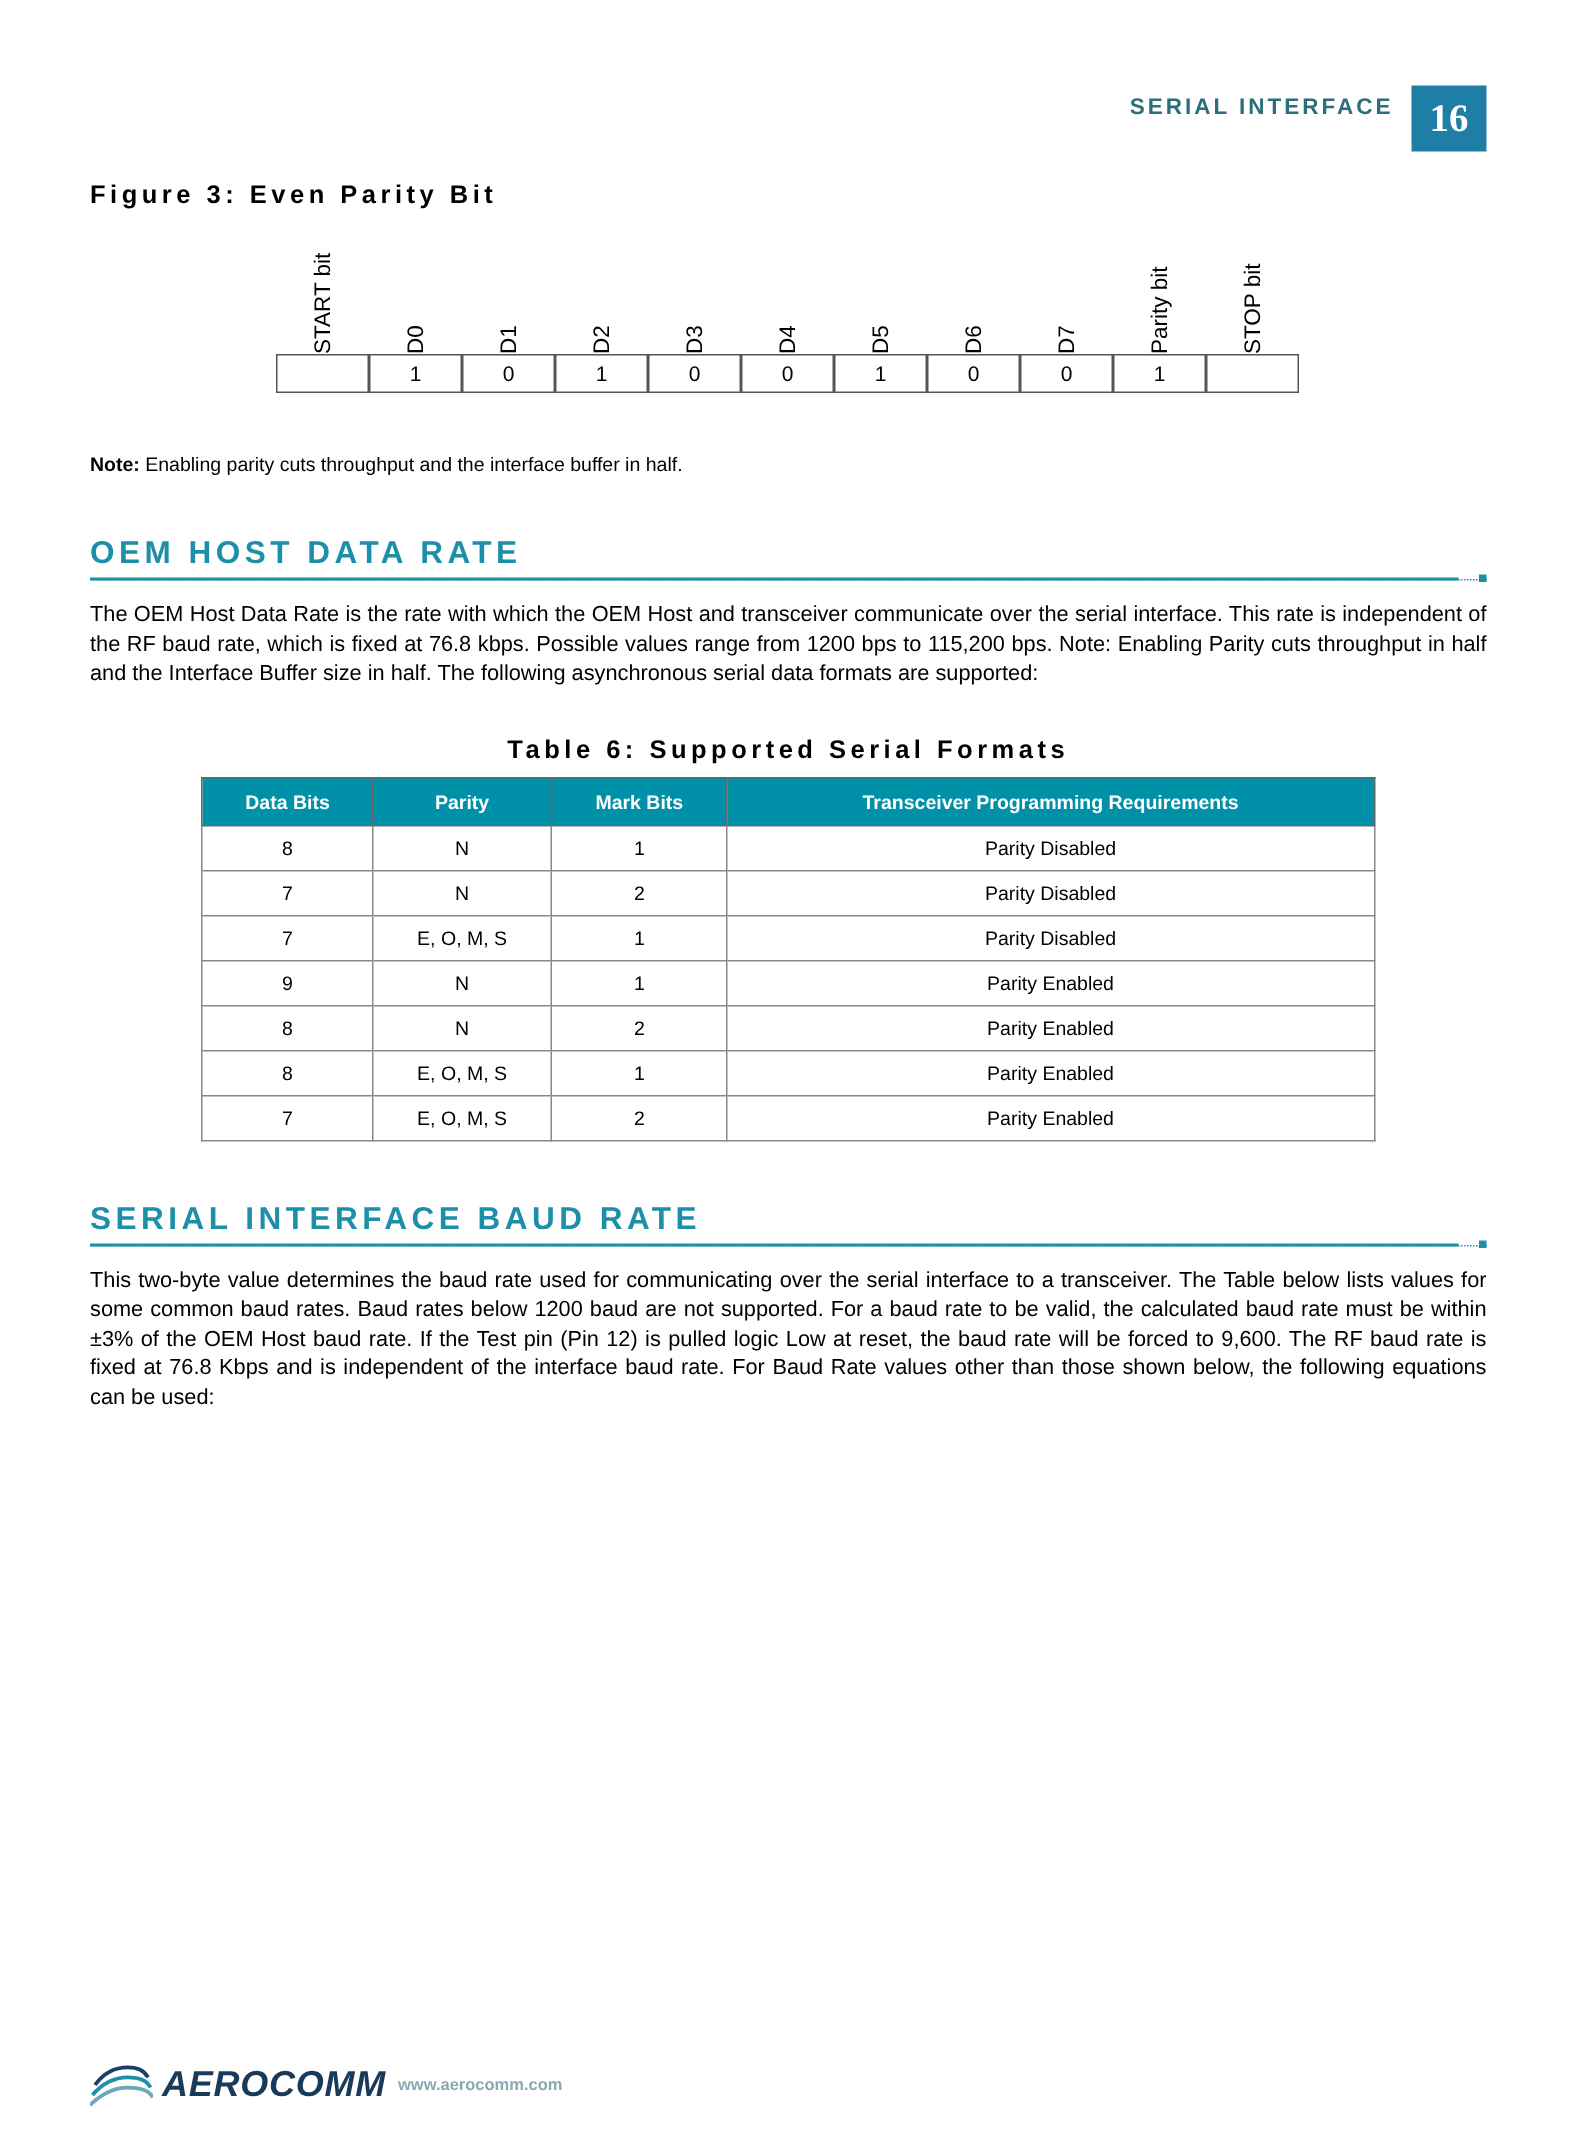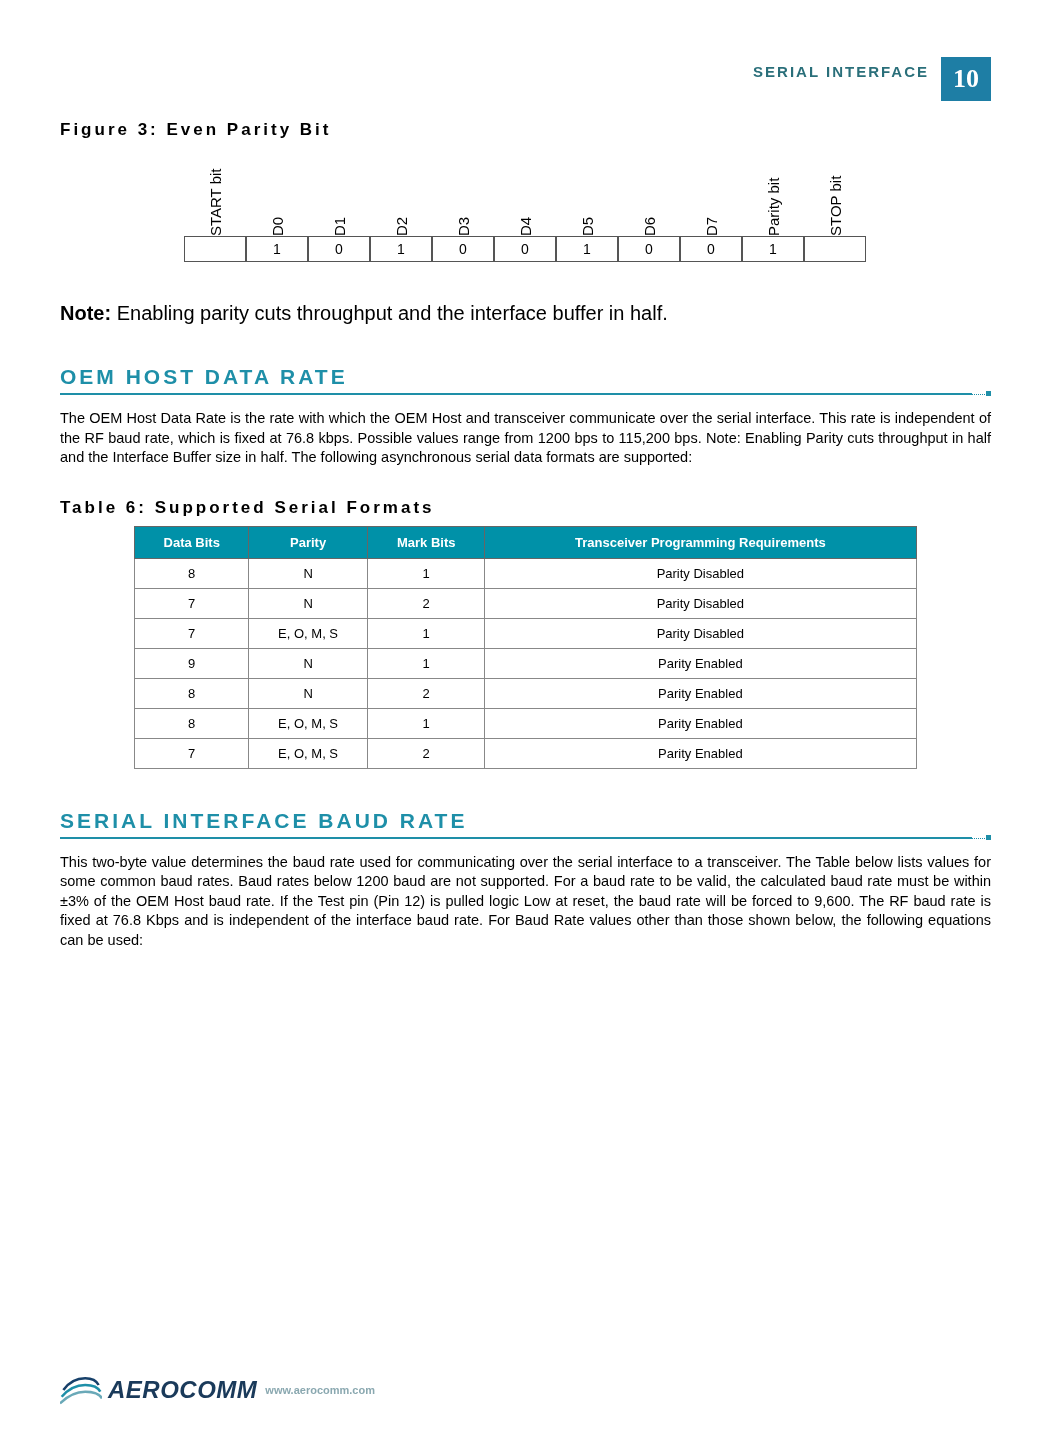--- a/index.html
+++ b/index.html
@@ -80,21 +80,21 @@
     border: 1px solid #555;
     width: 62px;
     height: 26px;
     display: flex;
     align-items: center;
     justify-content: center;
     font-size: 14px;
     margin-left: -1px;
   }
   .bitbox.empty { color: transparent; }
-  .note-line { margin: 20px 0 40px 0; font-size: 20px; }
+  .note-line { margin: 20px 0 40px 0; font-size: 13px; }
   .note-line b { font-weight: bold; }
   .section-title {
     color: #1e8fa8;
     font-size: 21px;
     font-weight: bold;
     letter-spacing: 3px;
     margin-bottom: 4px;
   }
   .section-rule {
     height: 2px;
@@ -110,21 +110,21 @@
     width: 5px; height: 5px;
     background: #1e8fa8;
   }
   .body-text {
     font-size: 14.5px;
     line-height: 1.35;
     text-align: justify;
     margin-bottom: 30px;
   }
   .table-title {
-    text-align: left;
+    text-align: center;
     font-weight: bold;
     font-size: 17px;
     letter-spacing: 3px;
     margin-bottom: 8px;
   }
   table.formats {
     border-collapse: collapse;
     width: 84%;
     margin: 0 auto 40px auto;
     font-size: 13px;
@@ -171,21 +171,21 @@
     color: #8aa8b0;
     margin-left: 8px;
     font-weight: bold;
   }
 </style>
 </head>
 <body>
 
 <div class="header-bar">
   <div class="header-label">SERIAL INTERFACE</div>
-  <div class="page-num">10</div>
+  <div class="page-num">16</div>
 </div>
 
 <div class="content">
 
   <div class="figure-title">Figure 3: Even Parity Bit</div>
 
   <div class="diagram-wrap">
     <div class="diagram" id="bit-diagram">
         <div class="bitcol">
           <div class="bitlabel">START bit</div>

